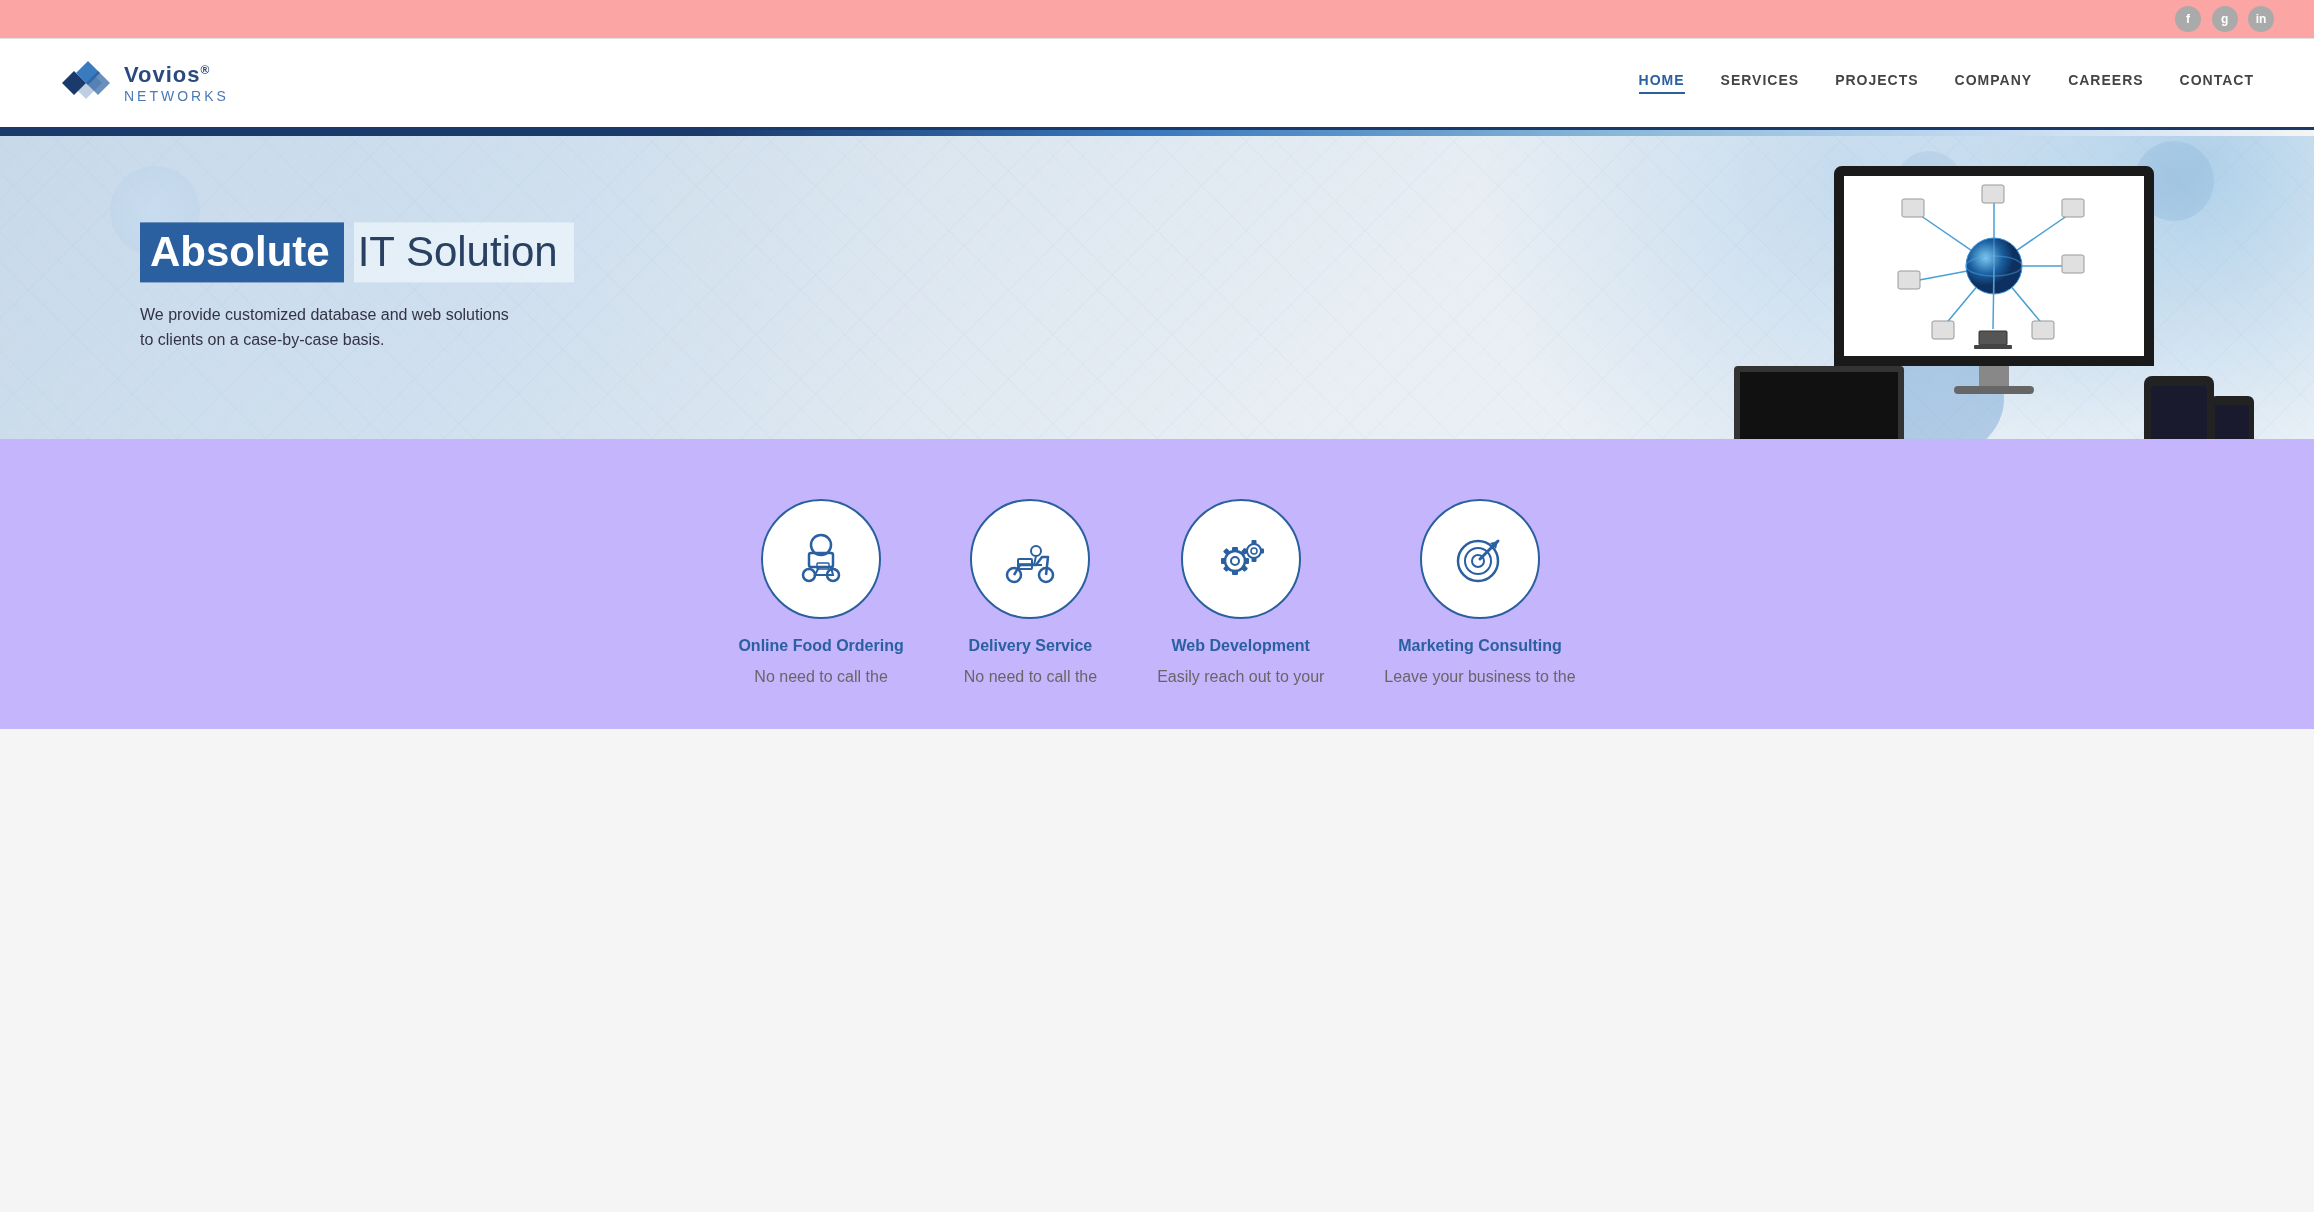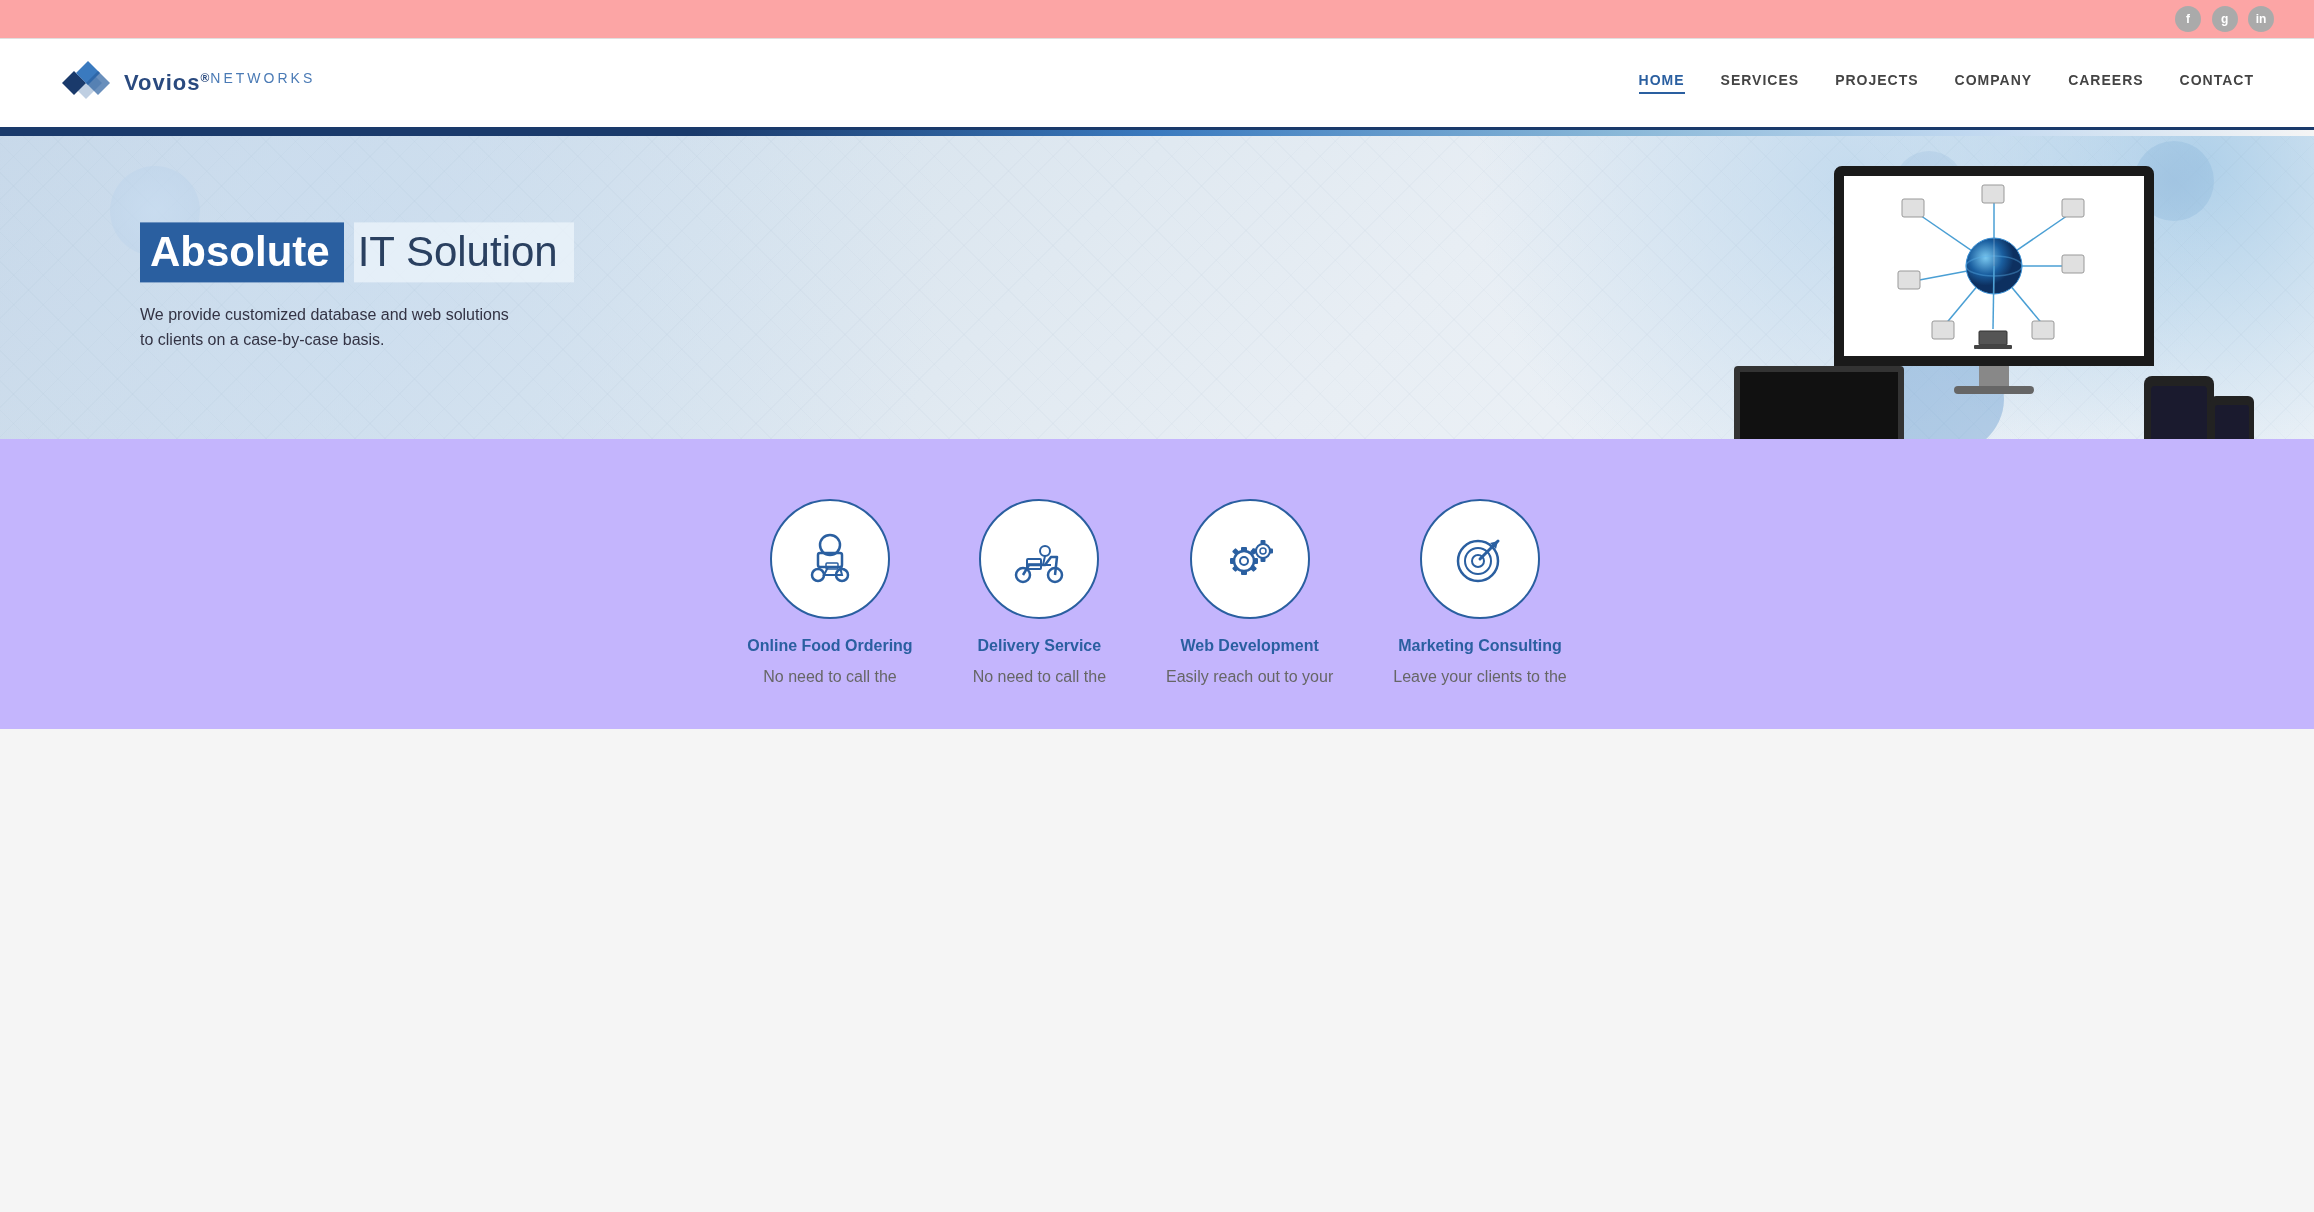--- a/index.html
+++ b/index.html
@@ -41,21 +41,21 @@
       align-items: center;
       gap: 12px;
     }
     .logo-icon {
       width: 52px;
       height: 52px;
       position: relative;
     }
     .logo-text {
       display: flex;
-      flex-direction: row;
+      flex-direction: column;
     }
     .logo-text .brand {
       font-size: 22px;
       font-weight: bold;
       color: #2a4a7f;
       letter-spacing: 1px;
     }
     .logo-text .sub {
       font-size: 14px;
       color: #4a7ab5;
@@ -537,15 +537,15 @@
     <circle cx="30" cy="34" r="20" stroke="#2a5fa0" stroke-width="2.5" fill="none"></circle>
     <circle cx="30" cy="34" r="13" stroke="#2a5fa0" stroke-width="2" fill="none"></circle>
     <circle cx="30" cy="34" r="6" stroke="#2a5fa0" stroke-width="2" fill="none"></circle>
 
     <line x1="50" y1="14" x2="32" y2="32" stroke="#2a5fa0" stroke-width="3" stroke-linecap="round"></line>
 
     <polygon points="50,14 42,16 48,22" fill="#2a5fa0"></polygon>
   </svg>
       </div>
       <div class="service-title">Marketing Consulting</div>
-      <div class="service-desc">Leave your clients to the</div>
+      <div class="service-desc">Leave your business to the</div>
     </div>
   </section>
 
 </body></html>

